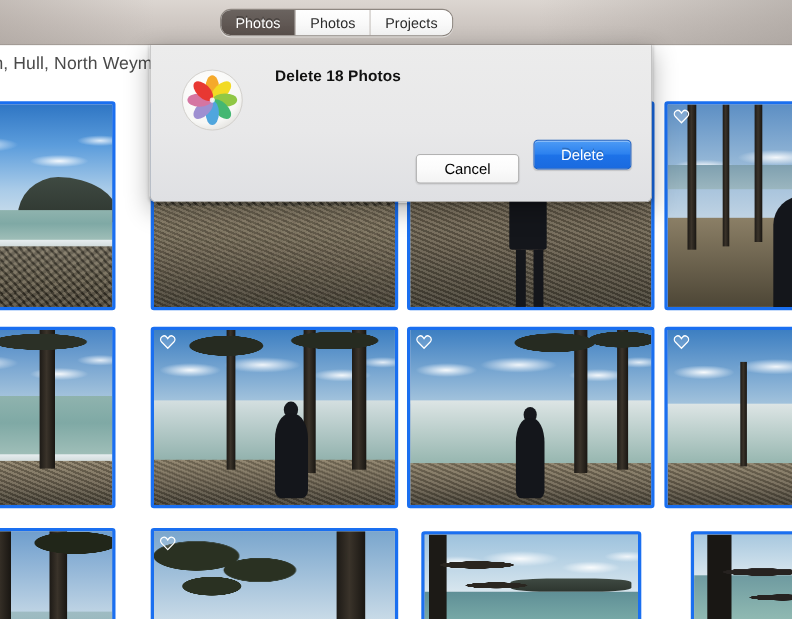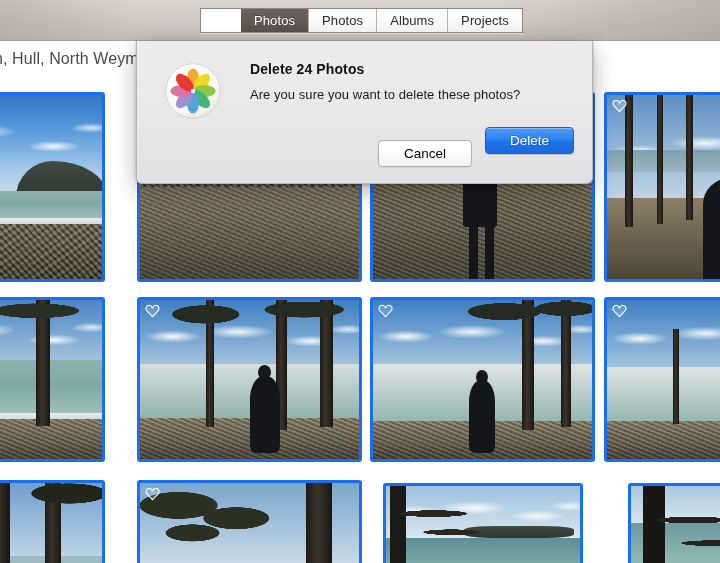--- a/index.html
+++ b/index.html
@@ -40,25 +40,24 @@
     pointer-events: none;
   }
 
   
   .segmented {
     position: absolute;
     left: 200px; top: 8px;
     height: 25px;
     display: flex;
     border: 1px solid #8e8781;
-    border-radius: 0;
+    border-radius: 10px;
     overflow: hidden;
     box-shadow: 0 1px 0 rgba(255,255,255,0.55);
     background: #ffffff;
-    padding-left: 40px;
   }
   .seg-item {
     display: flex; align-items: center; justify-content: center;
     height: 23px;
     padding: 0 13px;
     font-size: 13px;
     color: #2b2b2b;
     background: linear-gradient(to bottom, #ffffff 0%, #f4f4f4 100%);
     border-right: 1px solid #b8b2ad;
     cursor: default;
@@ -413,21 +412,20 @@
     <div class="header-title">n, Hull, North Weymo</div>
   </div>
 
   <div class="toolbar">
     <div class="toolbar-shade-left"></div>
     <div class="toolbar-shade-right"></div>
 
     <div class="segmented">
       <div class="seg-item active">Photos</div>
       <div class="seg-item">Photos</div>
-      <div class="seg-item">Albums</div>
       <div class="seg-item">Projects</div>
     </div>
   </div>
 
   <div class="sheet-backdrop-shadow"></div>
   <div class="sheet">
 
     <svg class="sheet-icon" viewBox="0 0 100 100">
       <defs>
         <radialGradient id="discg" cx="40%" cy="32%" r="78%">
@@ -459,20 +457,19 @@
         <g transform="rotate(270)">
           <ellipse cx="0" cy="-20" rx="10.5" ry="19" fill="#d4709f"></ellipse>
         </g>
         <g transform="rotate(315)">
           <ellipse cx="0" cy="-20" rx="10.5" ry="19" fill="#e8302a"></ellipse>
         </g>
         <circle cx="0" cy="0" r="4" fill="#ffffff" opacity="0.85"></circle>
       </g>
     </svg>
 
-    <div class="sheet-title">Delete 24 Photos</div>
-    <div class="sheet-message">Are you sure you want to delete these photos?</div>
+    <div class="sheet-title">Delete 18 Photos</div>
 
     <div class="btn btn-cancel">Cancel</div>
     <div class="btn btn-delete">Delete</div>
   </div>
 
 </div>
 
 </body></html>

